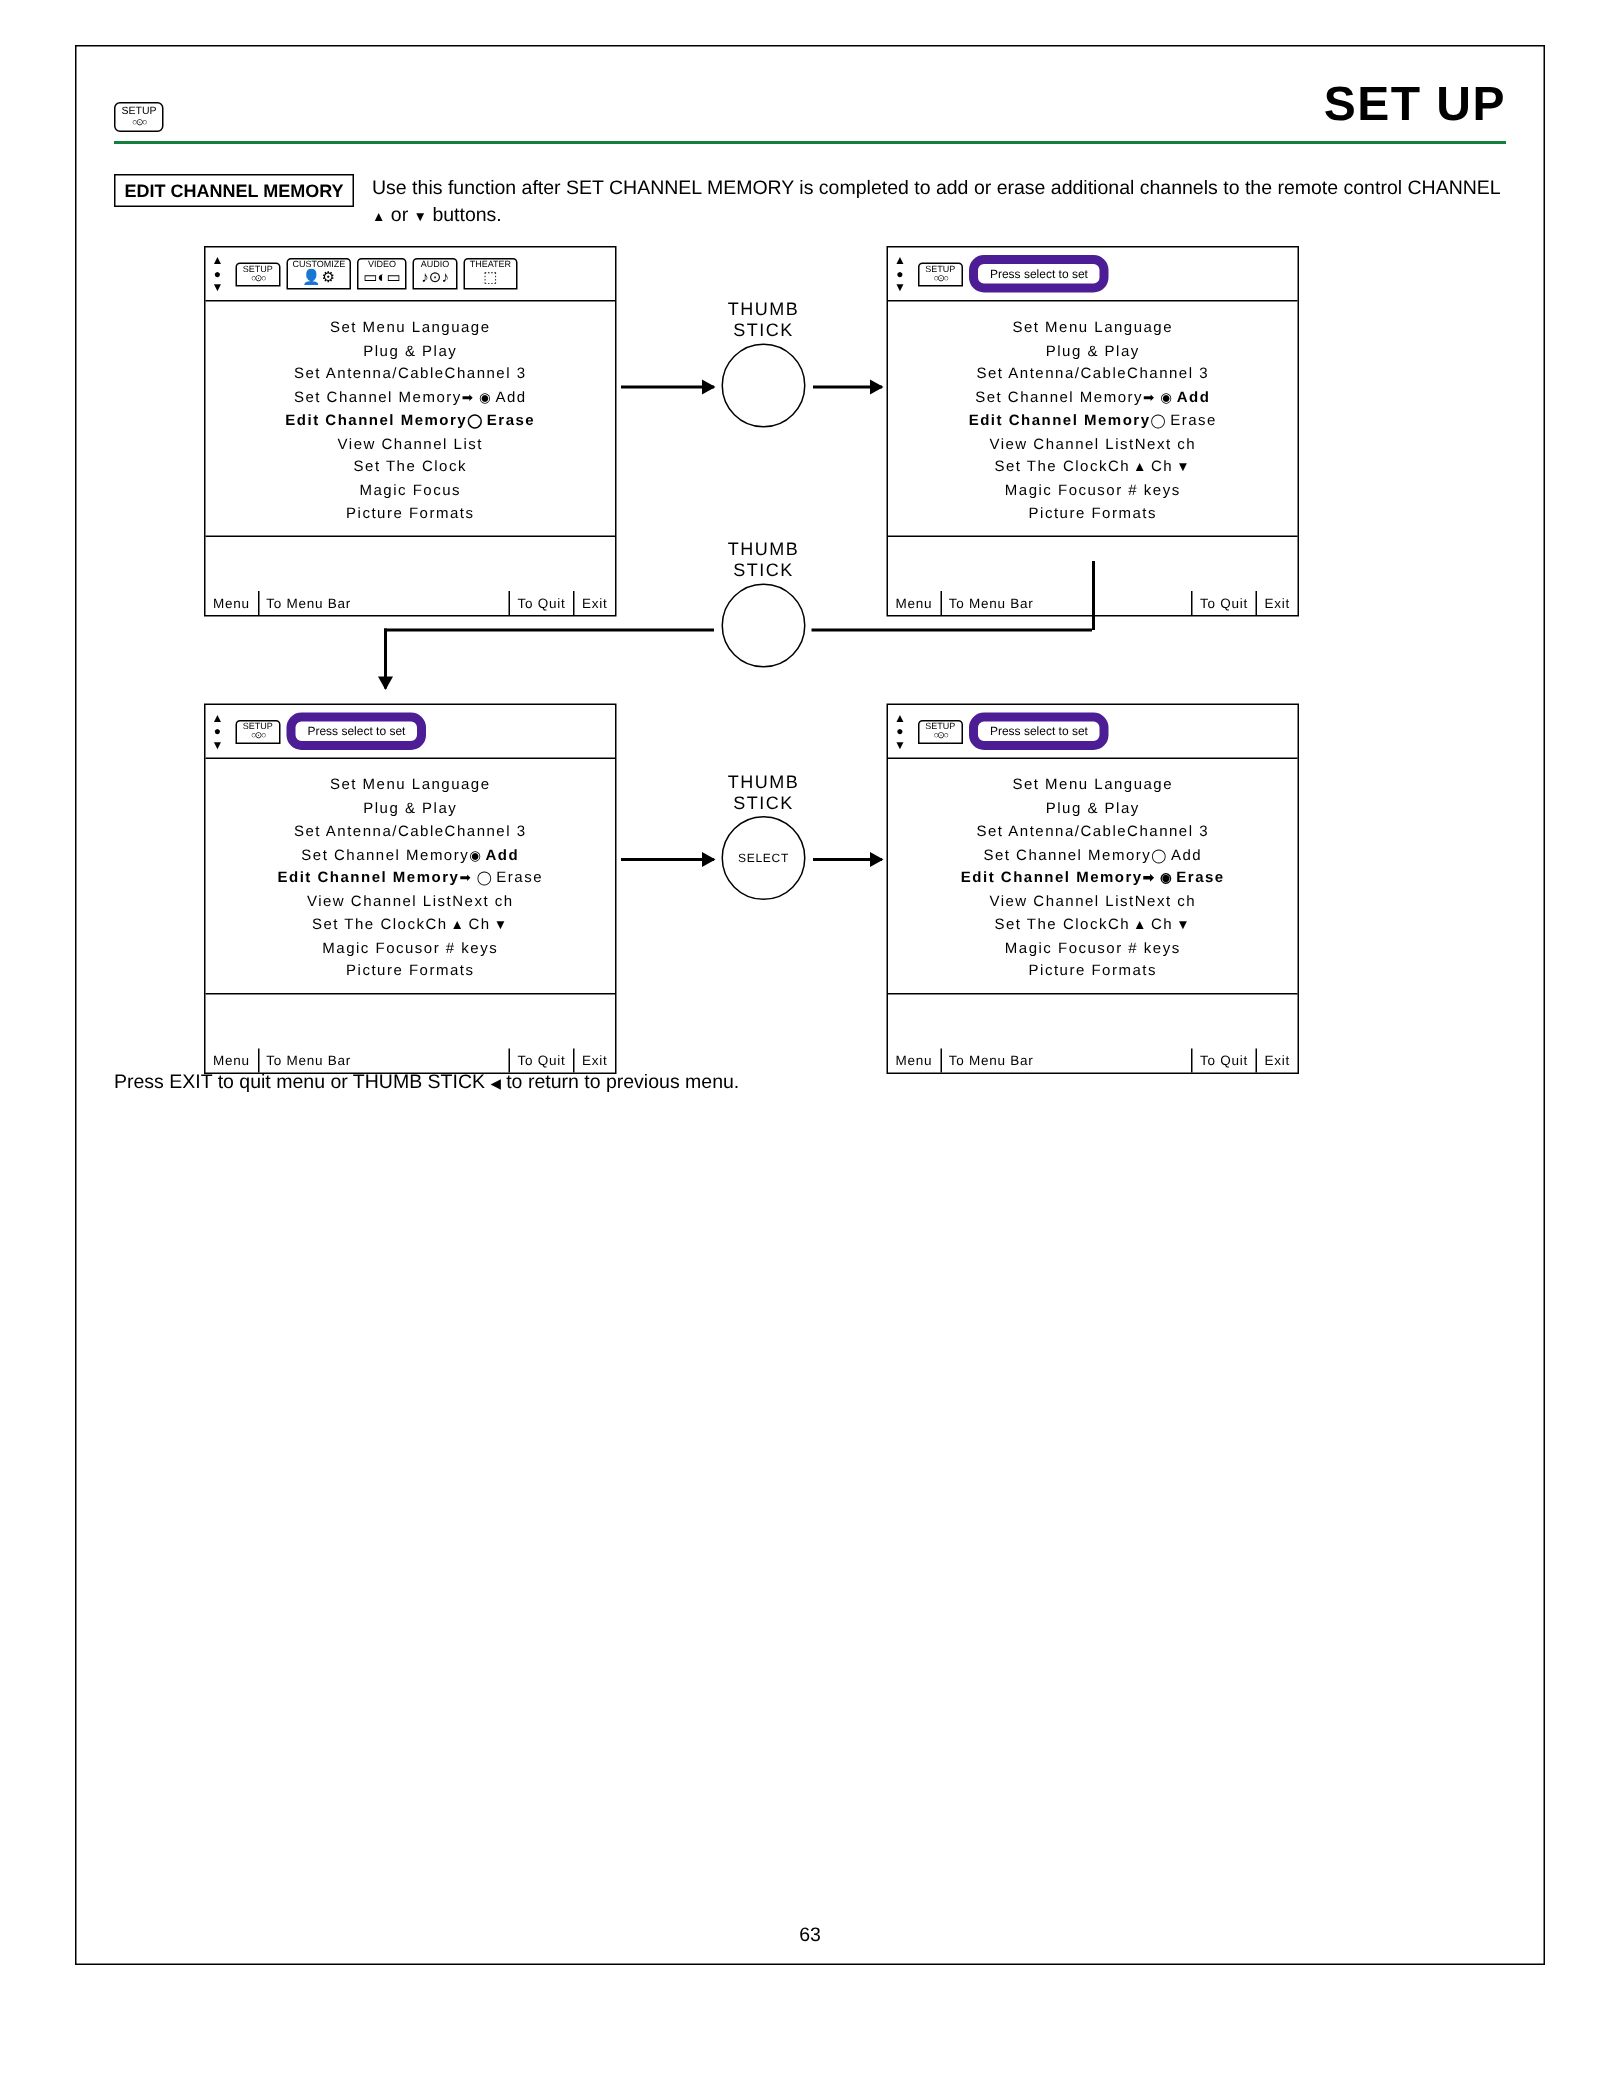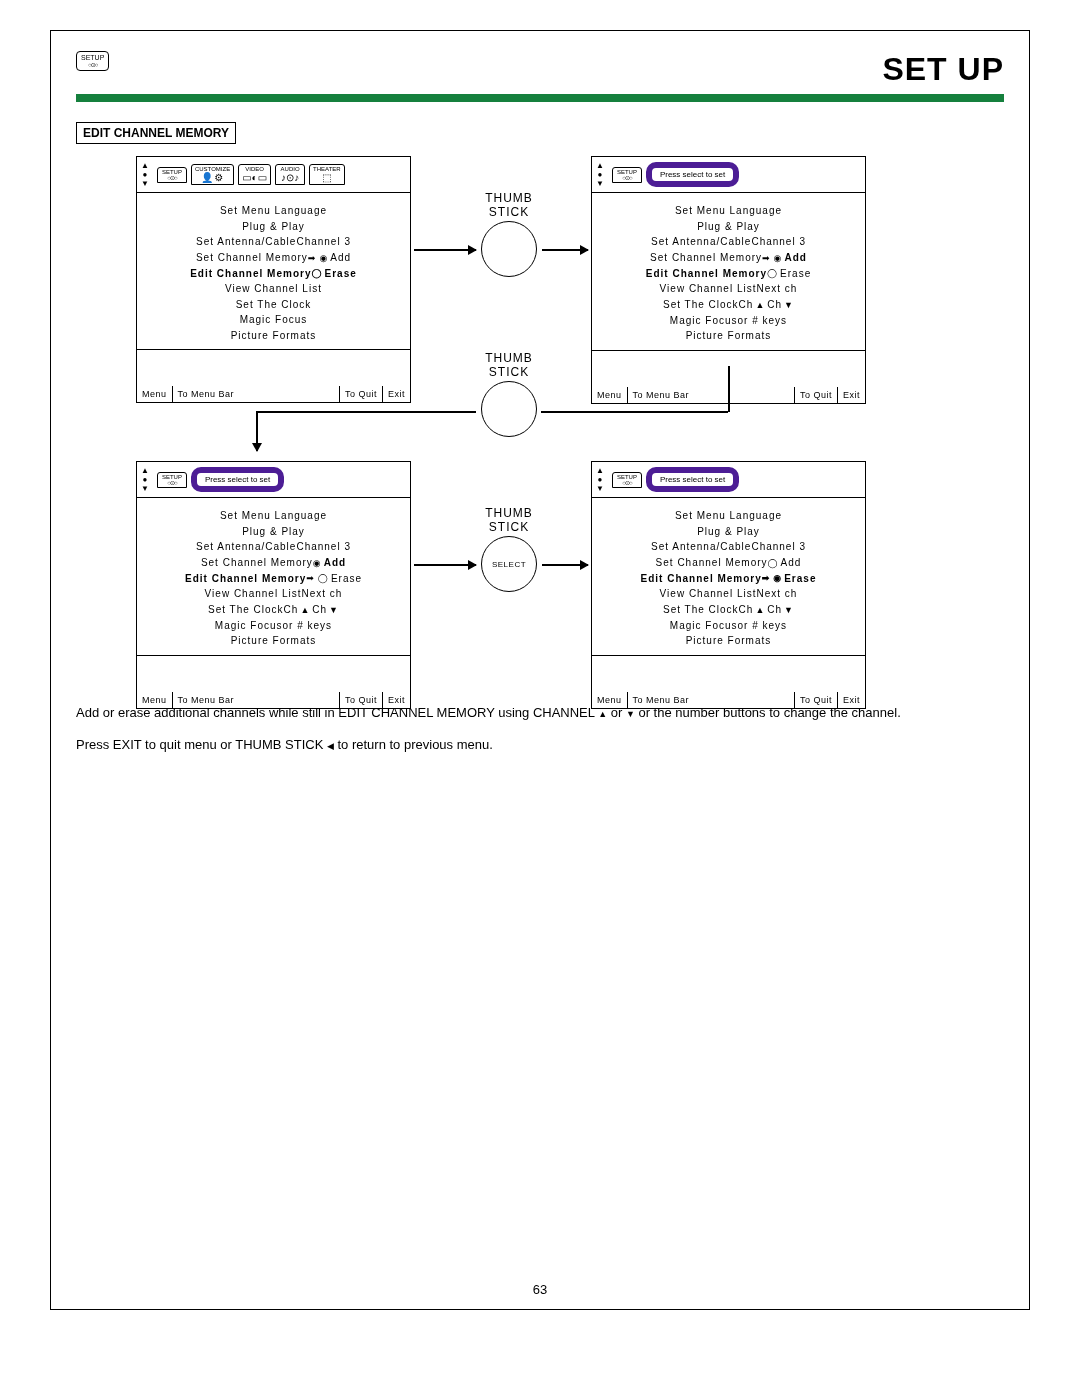--- a/index.html
+++ b/index.html
@@ -14,22 +14,22 @@
   }
   .page-border {
     border: 1px solid #000;
     padding: 20px 25px 40px 25px;
     position: relative;
     min-height: 1280px;
   }
   .header-row {
     display: flex;
     justify-content: space-between;
-    align-items: flex-start;
-    border-bottom: 8px solid #15803d;
+    align-items: flex-end;
+    border-bottom: 2px solid #15803d;
     padding-bottom: 6px;
     margin-bottom: 20px;
   }
   .tiny-setup-icon {
     border: 1px solid #000;
     border-radius: 4px;
     padding: 2px 4px;
     font-size: 7px;
     line-height: 1;
     display: flex;
@@ -207,20 +207,23 @@
   <div class="header-row">
     <div class="tiny-setup-icon">
       <span>SETUP</span>
       <span class="dots">○⊙○</span>
     </div>
     <div class="page-title">SET UP</div>
   </div>
 
   <div class="section-row">
     <div class="section-tag">EDIT CHANNEL MEMORY</div>
+    <div class="section-text">
+      <span>Use this function after SET CHANNEL MEMORY is completed to add or erase additional channels to the remote control CHANNEL </span><span class="tri-up"></span><span> or </span><span class="tri-down"></span><span> buttons.</span>
+    </div>
   </div>
 
   <div class="diagram-area">
 
     <div class="panel" id="panel1" style="left:60px; top:0px;">
       <div class="panel-top">
         <div class="slider-indicator">
             <span>▲</span>
             <span>●</span>
             <span>▼</span>
@@ -529,21 +532,18 @@
         <div class="fill">To Menu Bar</div>
         <div>To Quit</div>
         <div>Exit</div>
       </div>
     </div>
 
   </div>
 
   <div class="after-text">
     <p>
-      <span>Add or erase additional channels while still in EDIT CHANNEL MEMORY using CHANNEL </span><span class="tri-up"></span><span> or </span><span class="tri-down"></span><span> or the number buttons to change the channel.</span>
-    </p>
-    <p>
       <span>Press EXIT to quit menu or THUMB STICK </span><span class="tri-left"></span><span> to return to previous menu.</span>
     </p>
   </div>
 
   <div class="page-num">63</div>
 </div>
 
 </body></html>

